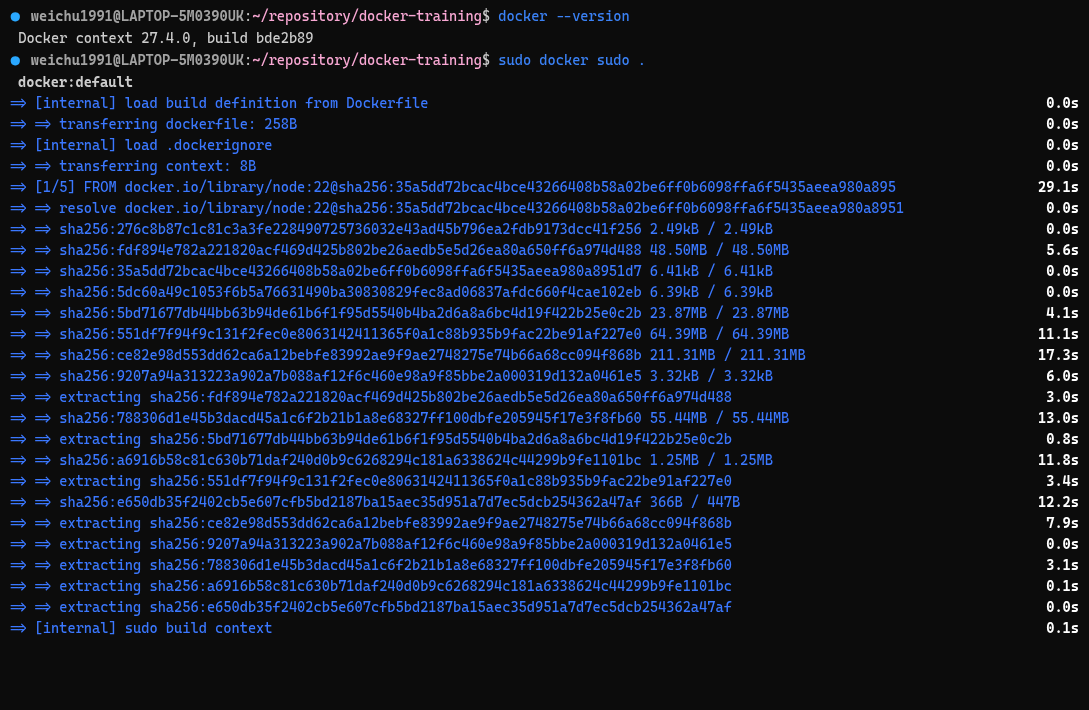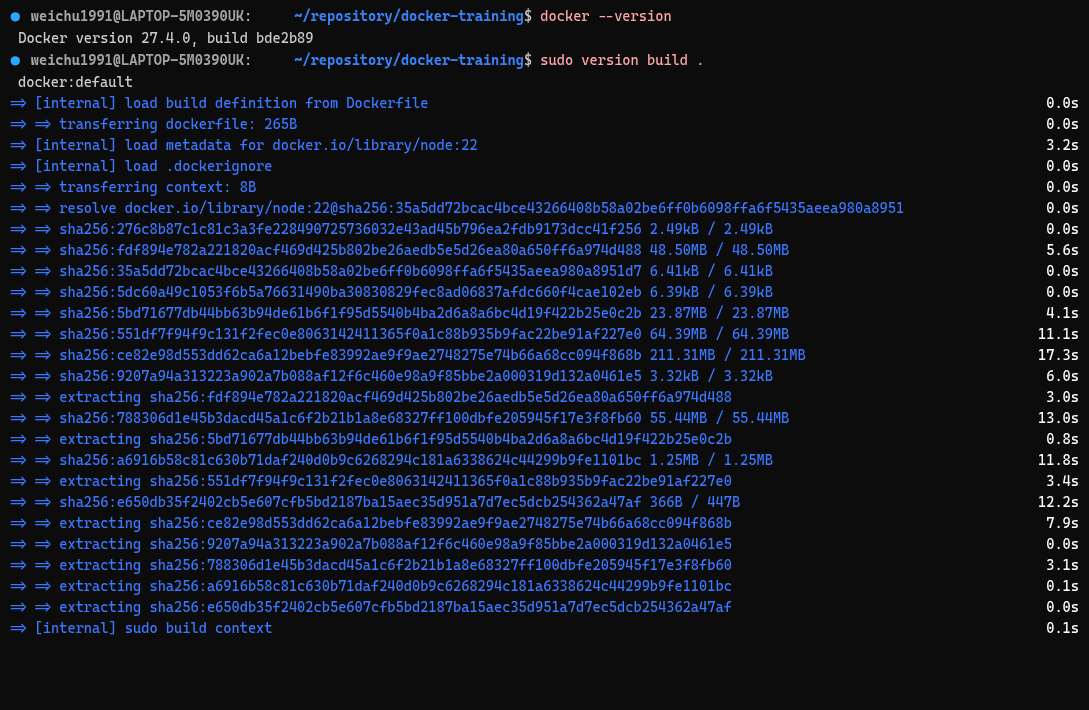--- a/index.html
+++ b/index.html
@@ -13,74 +13,74 @@
     width: 1089px;
     overflow: hidden;
     white-space: nowrap;
   }
   .line {
     display: flex;
     justify-content: space-between;
     width: 100%;
   }
   .left { flex: 1; overflow: hidden; }
-  .right { text-align: left; padding-left: 8px; }
+  .right { text-align: left; padding-left: 8px; font-weight: bold; }
   .user { color: #a3a3a3; font-weight: bold; }
-  .path { color: #3b82f6; font-weight: bold; margin-left: 42px; }
-  .cmd { color: #fca5a5; }
+  .path { color: #f9a8d4; font-weight: normal; }
+  .cmd { color: #3b82f6; }
   .bullet { color: #2aa8ff; margin-right: 2px; font-size: 18px; line-height: 14px; vertical-align: middle; }
   .arrow { color: #3b78ff; }
   .step { color: #3b78ff; text-align: center; }
   .dur { color: #ffffff; }
   .white { color: #cccccc; }
   .prompt-row { margin-bottom: 1px; }
 </style>
 </head>
 <body>
 
 <div class="prompt-row">
   <span class="bullet">●</span>
   <span class="user">weichu1991@LAPTOP-5M0390UK</span><span class="white">:</span><span class="path">~/repository/docker-training</span><span class="white">$</span>
   <span class="cmd">docker --version</span>
 </div>
 
 <div class="prompt-row">
-  &nbsp;<span class="white">Docker version 27.4.0, build bde2b89</span>
+  &nbsp;<span class="white">Docker context 27.4.0, build bde2b89</span>
 </div>
 
 <div class="prompt-row">
   <span class="bullet">●</span>
   <span class="user">weichu1991@LAPTOP-5M0390UK</span><span class="white">:</span><span class="path">~/repository/docker-training</span><span class="white">$</span>
-  <span class="cmd">sudo version build .</span>
+  <span class="cmd">sudo docker sudo .</span>
 </div>
 
 <div class="line">
   <span class="right white">docker:default</span>
 </div>
 
 <div id="steps-container">
     <div class="line">
       <span class="left"><span class="arrow"> =&gt; </span><span class="step">[internal] load build definition from Dockerfile</span></span>
       <span class="right dur">0.0s</span>
     </div>
     <div class="line">
-      <span class="left"><span class="arrow"> =&gt; =&gt; </span><span class="step">transferring dockerfile: 265B</span></span>
+      <span class="left"><span class="arrow"> =&gt; =&gt; </span><span class="step">transferring dockerfile: 258B</span></span>
       <span class="right dur">0.0s</span>
-    </div>
-    <div class="line">
-      <span class="left"><span class="arrow"> =&gt; </span><span class="step">[internal] load metadata for docker.io/library/node:22</span></span>
-      <span class="right dur">3.2s</span>
     </div>
     <div class="line">
       <span class="left"><span class="arrow"> =&gt; </span><span class="step">[internal] load .dockerignore</span></span>
       <span class="right dur">0.0s</span>
     </div>
     <div class="line">
       <span class="left"><span class="arrow"> =&gt; =&gt; </span><span class="step">transferring context: 8B</span></span>
       <span class="right dur">0.0s</span>
+    </div>
+    <div class="line">
+      <span class="left"><span class="arrow"> =&gt; </span><span class="step">[1/5] FROM docker.io/library/node:22@sha256:35a5dd72bcac4bce43266408b58a02be6ff0b6098ffa6f5435aeea980a895</span></span>
+      <span class="right dur">29.1s</span>
     </div>
     <div class="line">
       <span class="left"><span class="arrow"> =&gt; =&gt; </span><span class="step">resolve docker.io/library/node:22@sha256:35a5dd72bcac4bce43266408b58a02be6ff0b6098ffa6f5435aeea980a8951</span></span>
       <span class="right dur">0.0s</span>
     </div>
     <div class="line">
       <span class="left"><span class="arrow"> =&gt; =&gt; </span><span class="step">sha256:276c8b87c1c81c3a3fe228490725736032e43ad45b796ea2fdb9173dcc41f256 2.49kB / 2.49kB</span></span>
       <span class="right dur">0.0s</span>
     </div>
     <div class="line">

